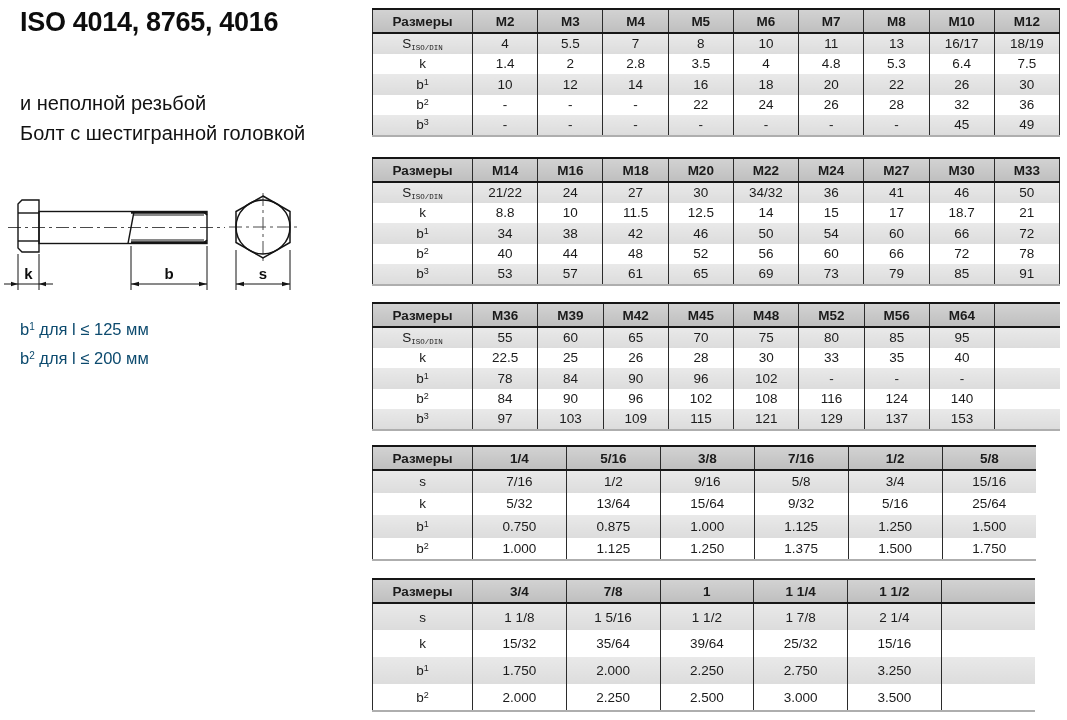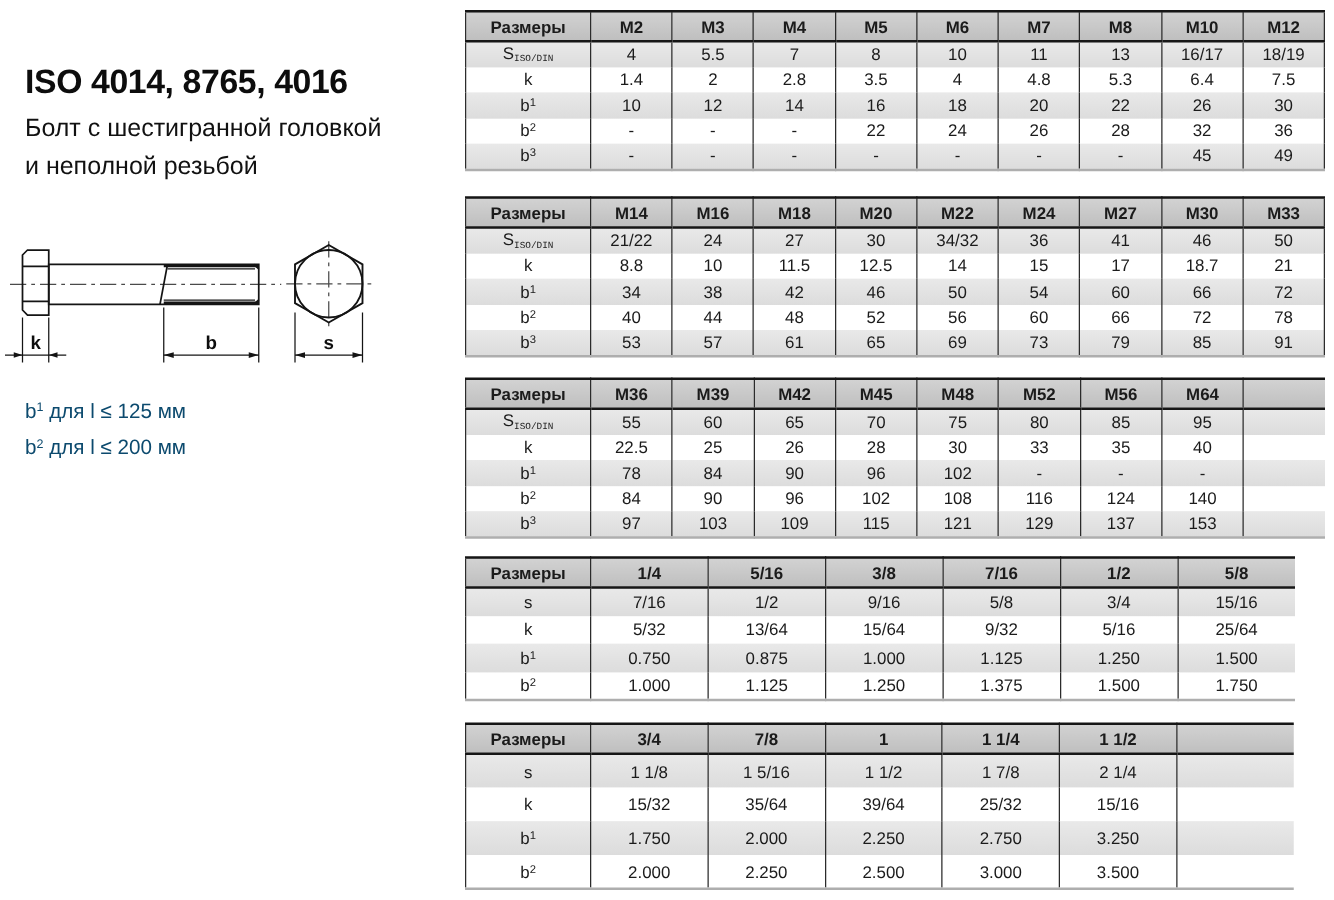--- a/index.html
+++ b/index.html
@@ -7,21 +7,21 @@
   body { font-family: "Liberation Sans", sans-serif; }
   .page {
     position: relative; width: 1067px; height: 720px;
     background: #ffffff; overflow: hidden; color: #141414;
   }
 
   
   .title-block {
     position: absolute; left: 20px; top: 4px;
     font-weight: bold; font-size: 27px; line-height: 37px;
-    letter-spacing: -0.3px; color: #0d0d0d; margin-top: 43px;
+    letter-spacing: -0.3px; color: #0d0d0d;
   }
   .subtitle {
     position: absolute; left: 20px; top: 88px;
     font-size: 20px; line-height: 30px; color: #111;
   }
   .drawing { position: absolute; left: 0; top: 185px; }
   .notes {
     position: absolute; left: 20px; top: 314px;
     font-size: 16.5px; line-height: 25.5px; color: #0c4a6e;
   }
@@ -65,22 +65,22 @@
 </style>
 </head>
 <body>
 
 <div class="page">
 
   <div class="title-block">
     <div>ISO 4014, 8765, 4016</div>
   </div>
   <div class="subtitle">
+    <div>и неполной резьбой</div>
     <div>Болт с шестигранной головкой</div>
-    <div>и неполной резьбой</div>
   </div>
 
   <svg class="drawing" width="330" height="122" viewBox="0 185 330 122" aria-hidden="true">
 
     <g stroke="#4a4a4a" stroke-width="1" stroke-dasharray="13 4 3 4">
       <line x1="8" y1="227.5" x2="225" y2="227.5"></line>
       <line x1="229" y1="227" x2="297" y2="227"></line>
       <line x1="263" y1="193" x2="263" y2="261"></line>
     </g>
 

